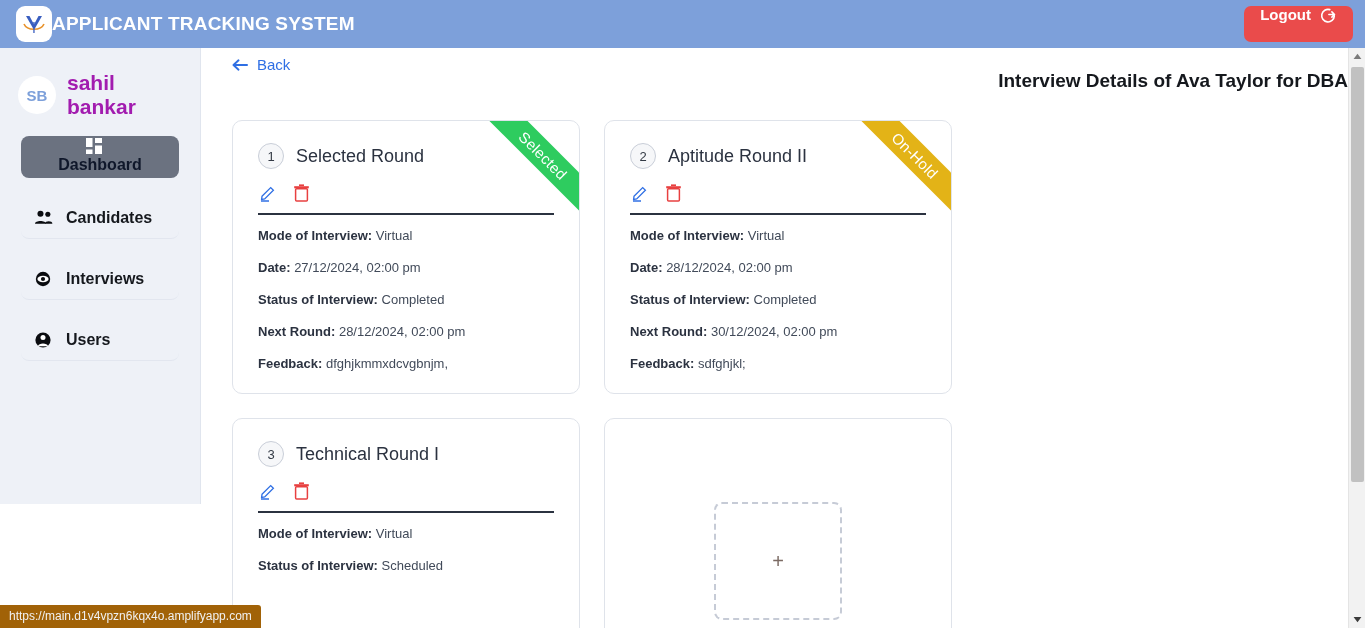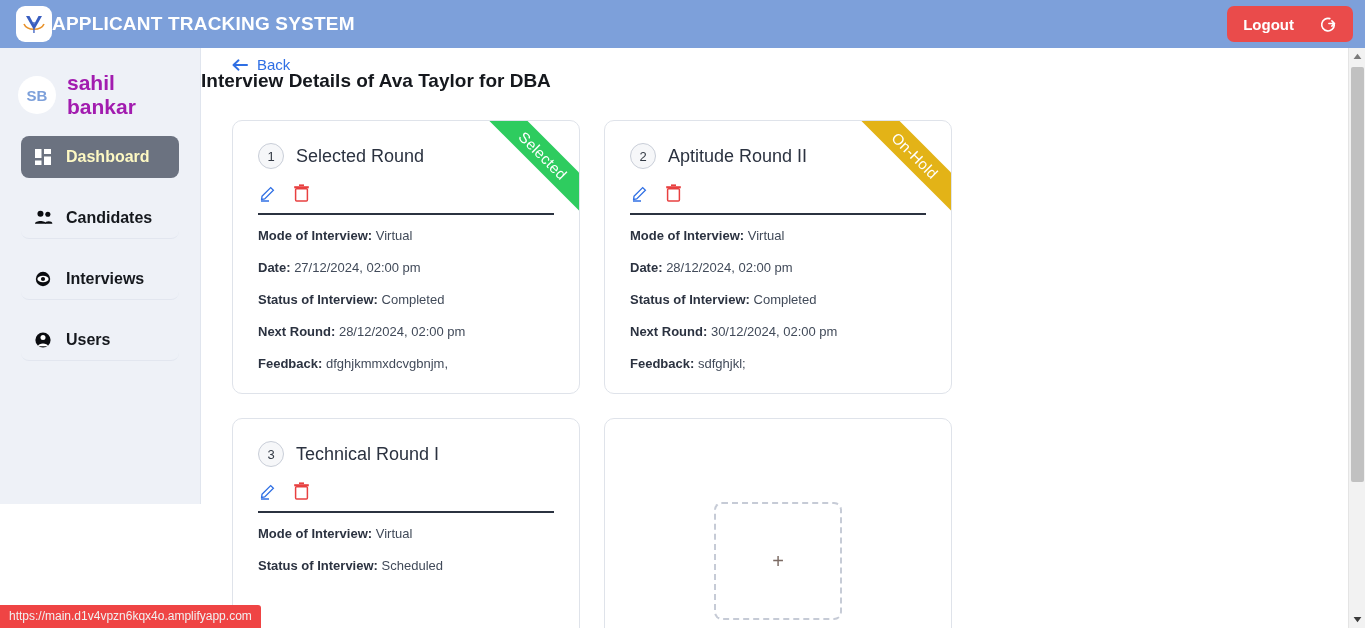--- a/index.html
+++ b/index.html
@@ -32,21 +32,21 @@
   }
   .logout-btn {
     position: absolute; right: 12px; top: 6px;
     height: 36px;
     background: #ea4b4b;
     border: none; border-radius: 7px;
     color: #ffffff;
     font-family: "Liberation Sans", sans-serif;
     font-size: 15px; font-weight: bold;
     padding: 0 16px;
-    display: flex; align-items: center; gap: 25px;
+    display: flex; align-items: flex-start; gap: 8px;
     cursor: pointer;
   }
 
   
   .sidebar {
     position: absolute; top: 48px; left: 0;
     width: 201px; height: 456px;
     background: #eef1f7;
     border-right: 1px solid #e0e5ee;
     padding-top: 24px;
@@ -77,22 +77,23 @@
     padding: 0 12px;
     margin-bottom: 19px;
     border-bottom: 1px solid #e2e6ef;
     border-radius: 8px;
     color: #15181d;
     font-size: 16px; font-weight: bold;
     cursor: pointer;
   }
   .nav-item.active {
     background: #6b7280;
-    color: #fef9c3;
+    color: #0f172a;
     border-bottom: none;
+    flex-direction: column;
   }
   .nav-icon {
     width: 20px; height: 20px;
     margin-right: 13px;
     display: flex; align-items: center; justify-content: center;
     flex: none;
   }
 
   
   .main {
@@ -106,22 +107,22 @@
     height: 56px;
   }
   .back-link {
     position: absolute; left: 30px; top: 8px;
     display: flex; align-items: center; gap: 9px;
     color: #2f6fe4;
     font-size: 15px;
     cursor: pointer;
   }
   .page-title {
-    position: absolute; left: 0; right: 17px; top: 22px;
-    text-align: left;
+    position: absolute; left: 0; right: 0; top: 22px;
+    text-align: right;
     font-size: 19px; font-weight: bold;
     color: #15181d;
   }
 
   
   .grid {
     display: flex; flex-wrap: wrap;
     gap: 24px;
     padding: 16px 30px 0 31px;
   }
@@ -222,21 +223,21 @@
   .sb-thumb {
     position: absolute; left: 2px; top: 19px;
     width: 13px; height: 415px;
     background: #c1c1c1; border-radius: 2px;
     cursor: pointer;
   }
 
   
   .status-url {
     position: absolute; left: 0; bottom: 0;
-    background: #ef4444;
+    background: #a16207;
     color: #f1f1f1;
     font-size: 12px;
     padding: 4px 9px 5px 9px;
     border-top-right-radius: 3px;
     white-space: nowrap;
   }
 </style>
 </head>
 <body>
 

